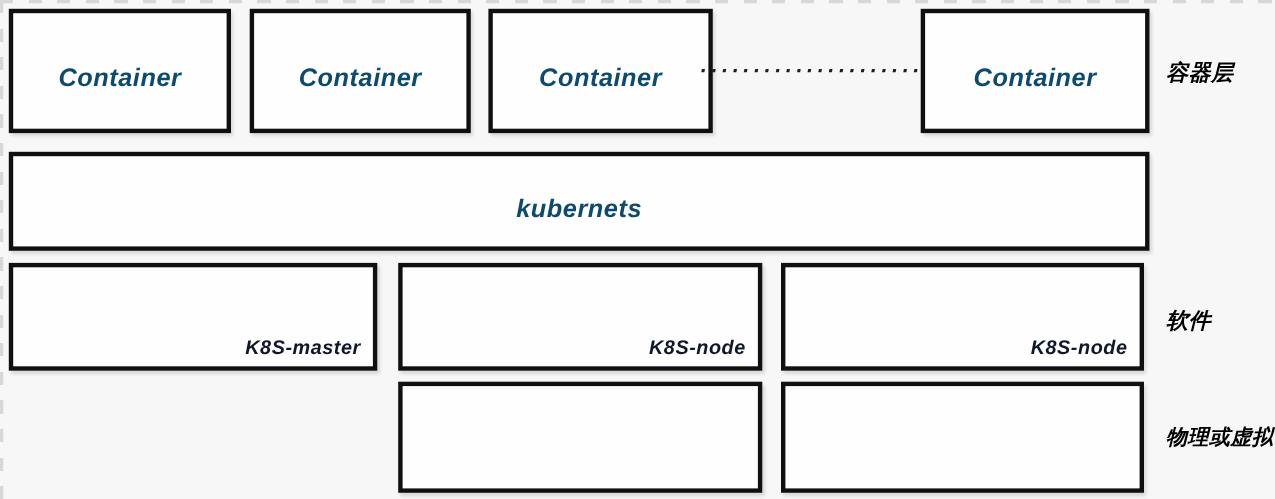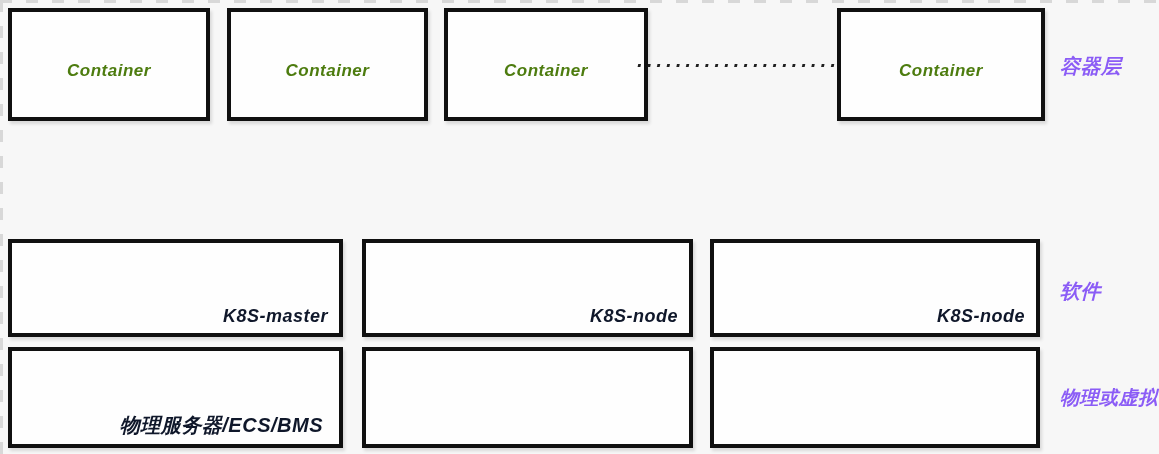--- a/index.html
+++ b/index.html
@@ -24,21 +24,21 @@
     position:absolute;
     background:#fefefe;
     border:4px solid #101010;
     box-shadow:2px 3px 3px rgba(0,0,0,0.12);
     box-sizing:border-box;
   }
   .box .center-label{
     position:absolute;inset:0;
     display:flex;align-items:center;justify-content:center;
     font-weight:bold;font-style:italic;
-    font-size:17px;color:#4d7c0f;
+    font-size:23px;color:#0c4a6e;
     letter-spacing:0.5px;
     margin-top:12px;
   }
   .box .br-label{
     position:absolute;right:11px;bottom:6px;
     font-weight:bold;font-style:italic;
     font-size:18px;color:#0f172a;
     white-space:nowrap;letter-spacing:0.5px;
   }
   .box.physical-first .br-label{
@@ -63,21 +63,21 @@
   .b-s2{left:362px;top:239px;width:331px;height:98px;}
   .b-s3{left:710px;top:239px;width:330px;height:98px;}
   
   .b-p1{left:8px;top:347px;width:335px;height:101px;}
   .b-p2{left:362px;top:347px;width:331px;height:101px;}
   .b-p3{left:710px;top:347px;width:330px;height:101px;}
   
   .side-label{
     position:absolute;left:1060px;width:99px;
     font-weight:bold;font-style:italic;
-    font-size:20px;color:#8b5cf6;
+    font-size:20px;color:#000000;
     white-space:nowrap;letter-spacing:0.5px;
   }
   .lbl-container{top:53px;}
   .lbl-logic{top:168px;}
   .lbl-software{top:278px;}
   .lbl-physical{top:385px;font-size:19px;}
 </style>
 </head>
 <body>
 
@@ -93,34 +93,34 @@
     <span class="center-label">Container</span>
   </div>
   <div class="box b-c3">
     <span class="center-label">Container</span>
   </div>
   <div class="dots">······················</div>
   <div class="box b-c4">
     <span class="center-label">Container</span>
   </div>
 
+  <div class="box b-k">
+    <span class="center-label">kubernets</span>
+  </div>
 
   <div class="box b-s1">
     <span class="br-label">K8S-master</span>
   </div>
   <div class="box b-s2">
     <span class="br-label">K8S-node</span>
   </div>
   <div class="box b-s3">
     <span class="br-label">K8S-node</span>
   </div>
 
-  <div class="box b-p1 physical-first">
-    <span class="br-label">物理服务器/ECS/BMS</span>
-  </div>
   <div class="box b-p2">
     <span class="br-label"></span>
   </div>
   <div class="box b-p3">
     <span class="br-label"></span>
   </div>
 
   <div class="side-label lbl-container">容器层</div>
   <div class="side-label lbl-physical">物理或虚拟</div>
   <div class="side-label lbl-software">软件</div>

